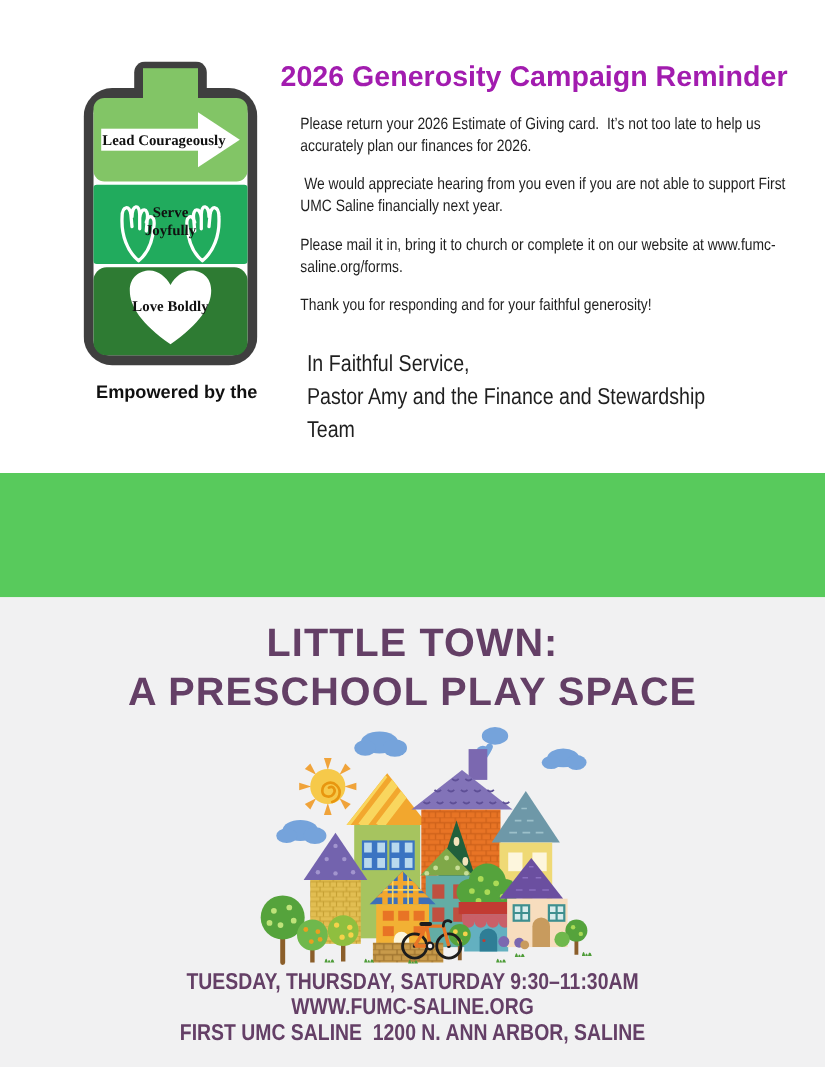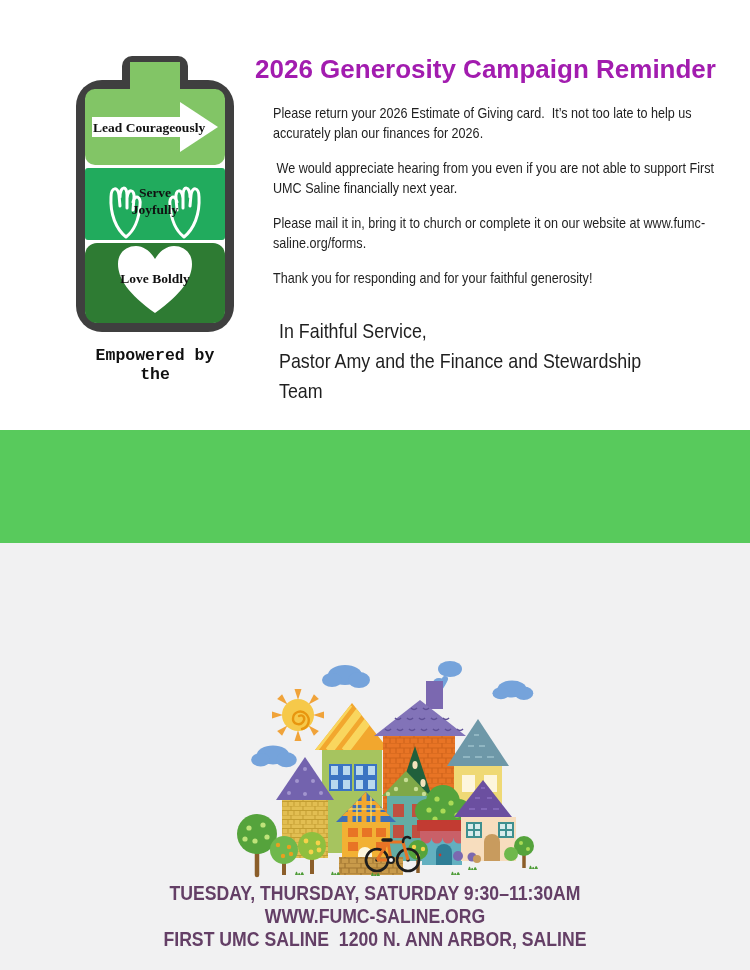--- a/index.html
+++ b/index.html
@@ -2,22 +2,22 @@
 <html><head>
 <meta charset="utf-8">
 <style>
   * { margin:0; padding:0; box-sizing:border-box; }
   html,body { width:750px; height:970px; }
   body { position:relative; background:#ffffff; font-family:"Liberation Sans",sans-serif; color:#1f1f1f; overflow:hidden; }
 
   
   #campaign-section { position:absolute; left:0; top:0; width:750px; height:430px; background:#ffffff; }
 
-  .battery-fig { position:absolute; left:76px; top:56px; width:158px; text-align:center; }
-  .battery-caption { margin-top:7px; font-family:Liberation Mono, monospace; font-weight:700;
+  .battery-fig { position:absolute; left:76px; top:56px; width:158px; text-align:right; }
+  .battery-caption { margin-top:7px; font-family:Liberation Sans, sans-serif; font-weight:700;
                      font-size:16.5px; line-height:1.15; color:#101010; }
   .seg-label { font-family:"Liberation Serif",serif; font-weight:700; fill:#101010; }
 
   .campaign-title { position:absolute; left:255px; top:54px; font-size:26px; color:#a21caf; white-space:nowrap; }
 
   .body-par { position:absolute; left:273px; width:535px; font-size:15px; line-height:1.35;
               white-space:pre-wrap; transform:scaleX(.84); transform-origin:0 0; }
   #par-0 { top:103px; } #par-1 { top:158px; } #par-2 { top:213px; } #par-3 { top:268px; }
 
   .closing { position:absolute; left:279px; top:316px; width:470px; font-size:21px; line-height:1.42;
@@ -91,20 +91,24 @@
   <div class="closing">
     <div>In Faithful Service,</div>
     <div>Pastor Amy and the Finance and Stewardship Team</div>
   </div>
 </div>
 
 <div id="green-band"></div>
 
 <div id="littletown-section">
 
+  <div class="lt-title">
+    <div>LITTLE TOWN:</div>
+    <div>A PRESCHOOL PLAY SPACE</div>
+  </div>
 
   <svg class="town-art" width="320" height="230" viewBox="0 0 320 230">
     <defs>
       <g id="cloud">
         <ellipse cx="0" cy="0" rx="17" ry="10"></ellipse>
         <ellipse cx="14" cy="5" rx="11" ry="8"></ellipse>
         <ellipse cx="-13" cy="5" rx="10" ry="7"></ellipse>
       </g>
       <polygon id="ray" points="-3.5,-26 3.5,-26 0,-15"></polygon>
       <path id="grass" d="M0,0 q1.5,-7 3,0 q1,-4.5 2.5,0 q1.5,-6 3.5,0 z"></path>

